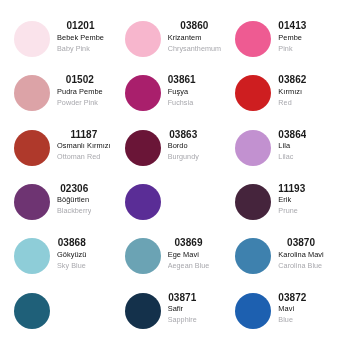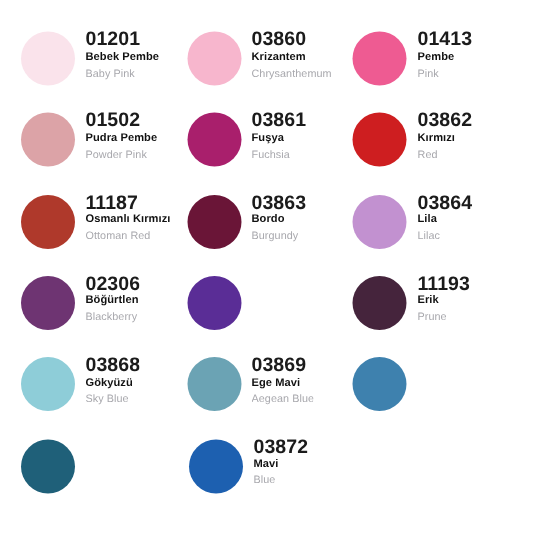--- a/index.html
+++ b/index.html
@@ -42,30 +42,31 @@
     border-radius: 50%;
     margin-top: 1px;
   }
   .labels {
     display: flex;
     flex-direction: column;
     padding-top: 1px;
     overflow: hidden;
   }
   .code {
-    font-size: 13px;
+    font-size: 10px;
     font-weight: bold;
     color: #1b1b1b;
     line-height: 10.5px;
     letter-spacing: 0.05px;
     white-space: nowrap;
+    text-align: center;
   }
   .name-tr {
     font-size: 7.4px;
-    font-weight: bold;
+    font-weight: normal;
     color: #111111;
     line-height: 11px;
     letter-spacing: 0.05px;
     white-space: nowrap;
   }
   .name-en {
     font-size: 7.2px;
     font-weight: normal;
     color: #a8a8ad;
     line-height: 11px;
@@ -188,25 +189,38 @@
       <div class="swatch">
         <div class="dot" style="background: rgb(107, 163, 180);"></div>
         <div class="labels">
           <div class="code">03869</div>
           <div class="name-tr">Ege Mavi</div>
           <div class="name-en">Aegean Blue</div>
         </div>
       </div>
       <div class="swatch">
         <div class="dot" style="background: rgb(62, 129, 174);"></div>
+        <div class="labels">
+          <div class="code">03870</div>
+          <div class="name-tr">Karolina Mavi</div>
+          <div class="name-en">Carolina Blue</div>
+        </div>
       </div>
     </div>
     <div class="row">
       <div class="swatch">
         <div class="dot" style="background: rgb(31, 96, 121);"></div>
+      </div>
+      <div class="swatch">
+        <div class="dot" style="background: rgb(20, 49, 75);"></div>
+        <div class="labels">
+          <div class="code">03871</div>
+          <div class="name-tr">Safir</div>
+          <div class="name-en">Sapphire</div>
+        </div>
       </div>
       <div class="swatch">
         <div class="dot" style="background: rgb(29, 96, 176);"></div>
         <div class="labels">
           <div class="code">03872</div>
           <div class="name-tr">Mavi</div>
           <div class="name-en">Blue</div>
         </div>
       </div>
     </div>

